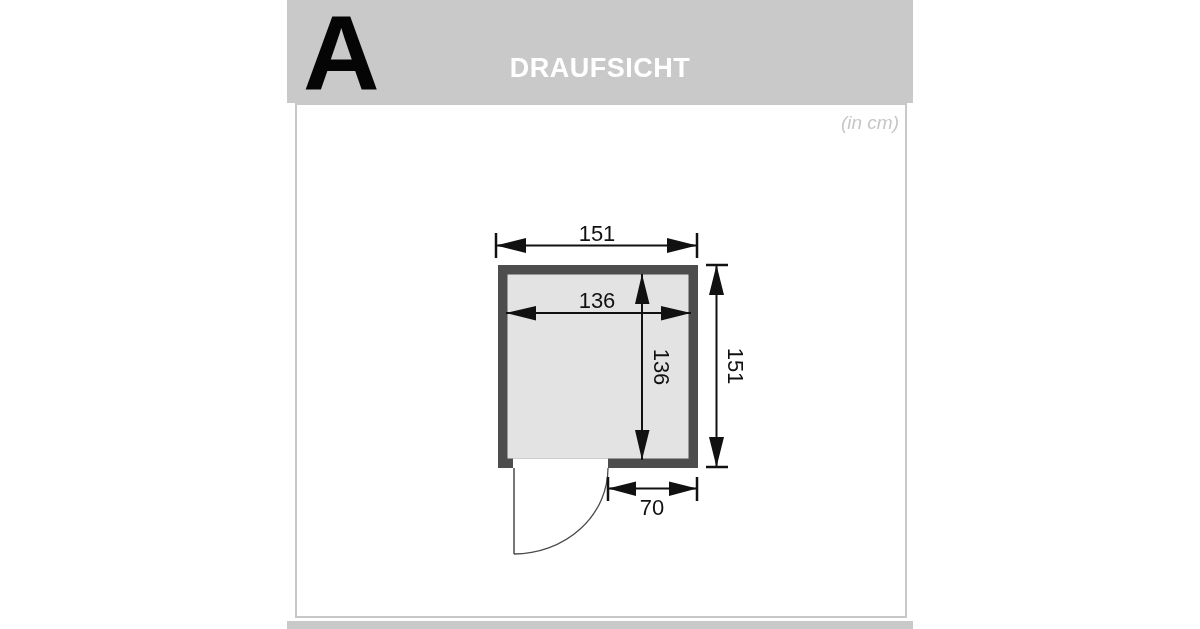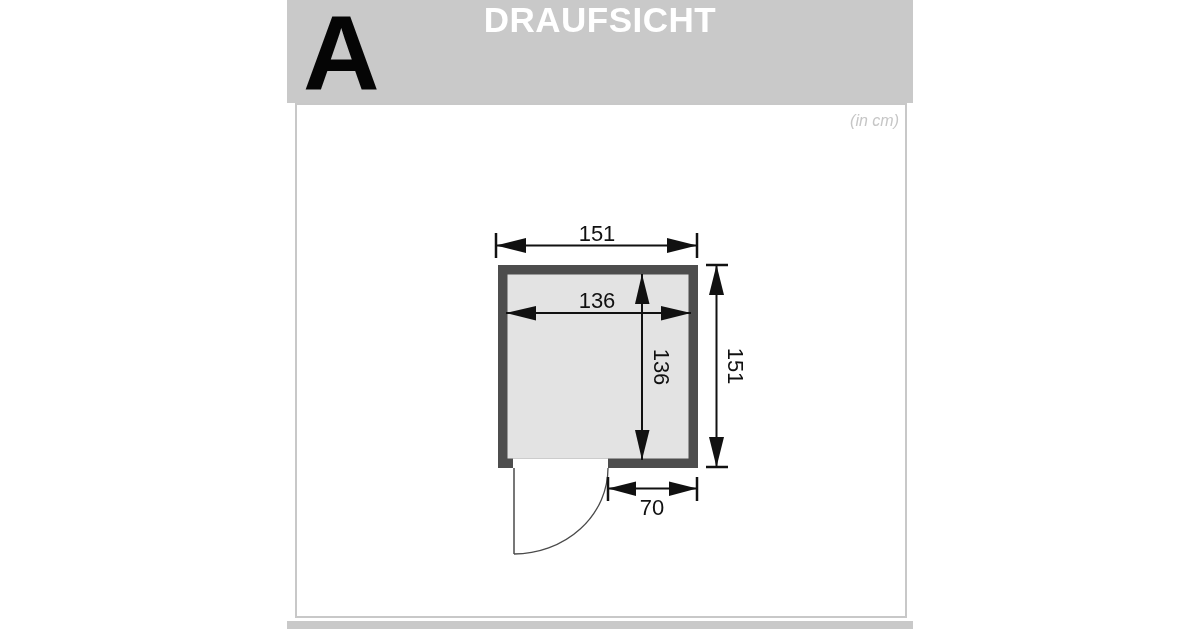--- a/index.html
+++ b/index.html
@@ -24,36 +24,37 @@
   .section-letter {
     position:absolute;
     left:16px; top:0;
     font-size:106px;
     line-height:1;
     font-weight:bold;
     color:#050505;
   }
   .sheet-title {
     text-align:center;
-    font-size:35px;
+    padding-top:53px;
+    font-size:27px;
     font-weight:bold;
     letter-spacing:0.5px;
     color:#ffffff;
   }
   .drawing-area {
     position:absolute;
     left:8px; top:103px;
     width:612px; height:515px;
     background:#ffffff;
     border:2px solid #c8c8c8;
   }
   .unit-note {
     position:absolute;
     top:7px; right:6px;
-    font-size:16px;
+    font-size:19px;
     font-style:italic;
     color:#c6c6c6;
   }
   .sheet-footer-strip {
     position:absolute;
     left:0; top:621px;
     width:626px; height:8px;
     background:#c9c9c9;
   }
   .plan-svg {

